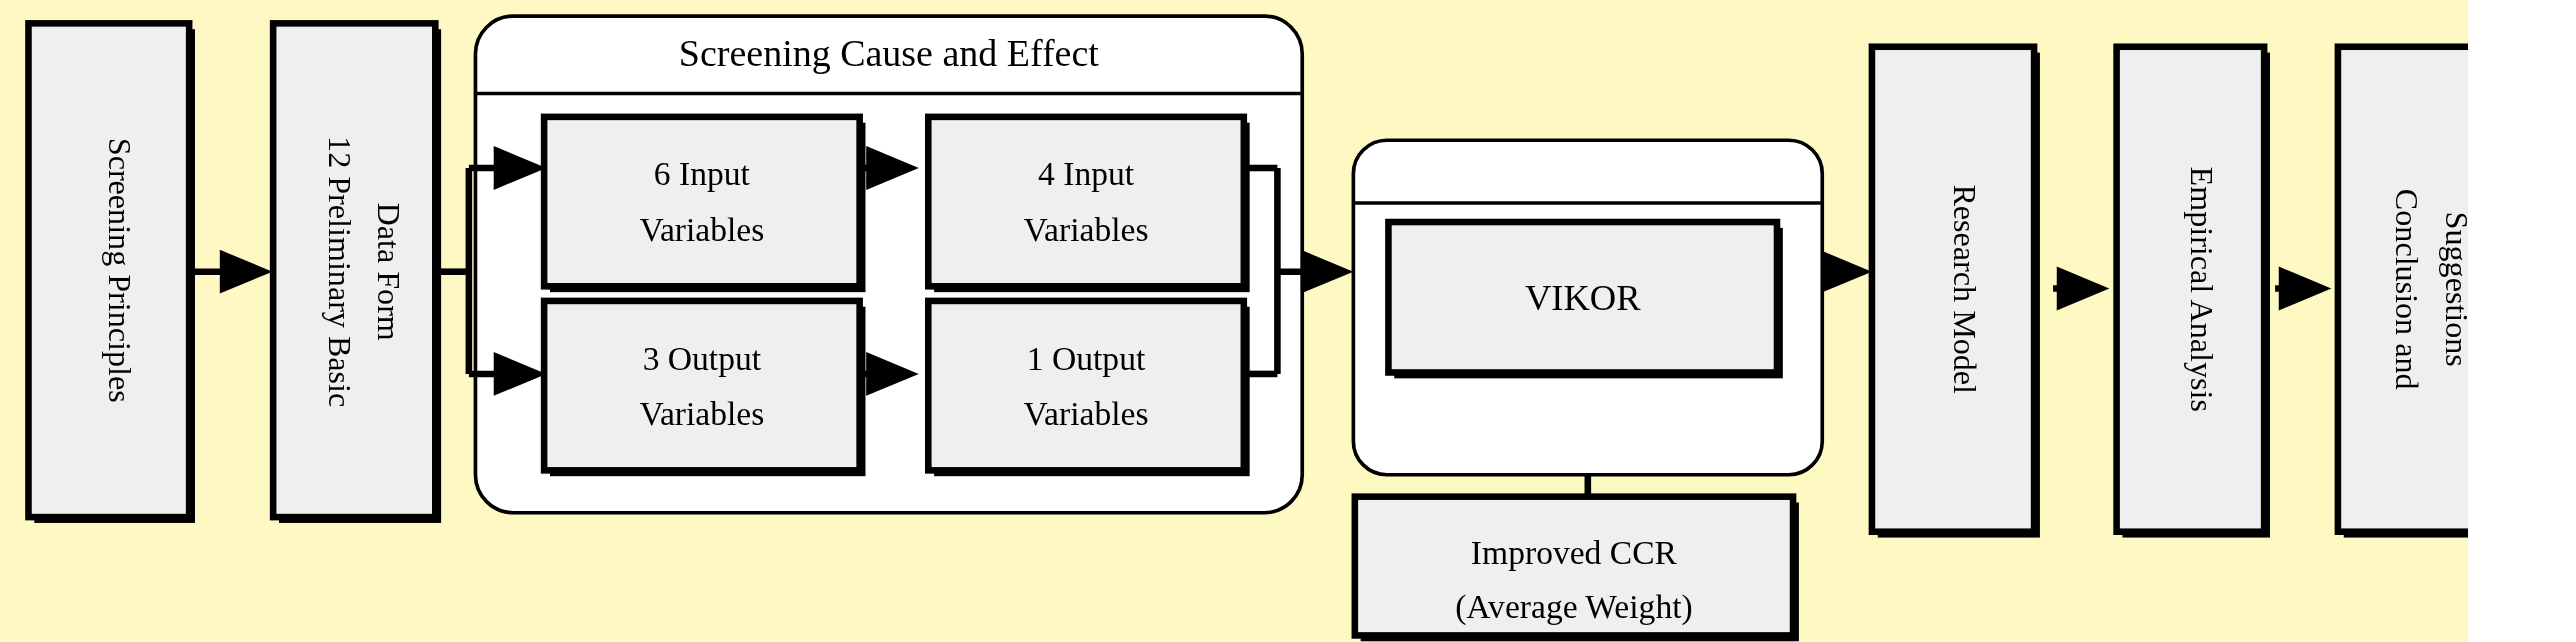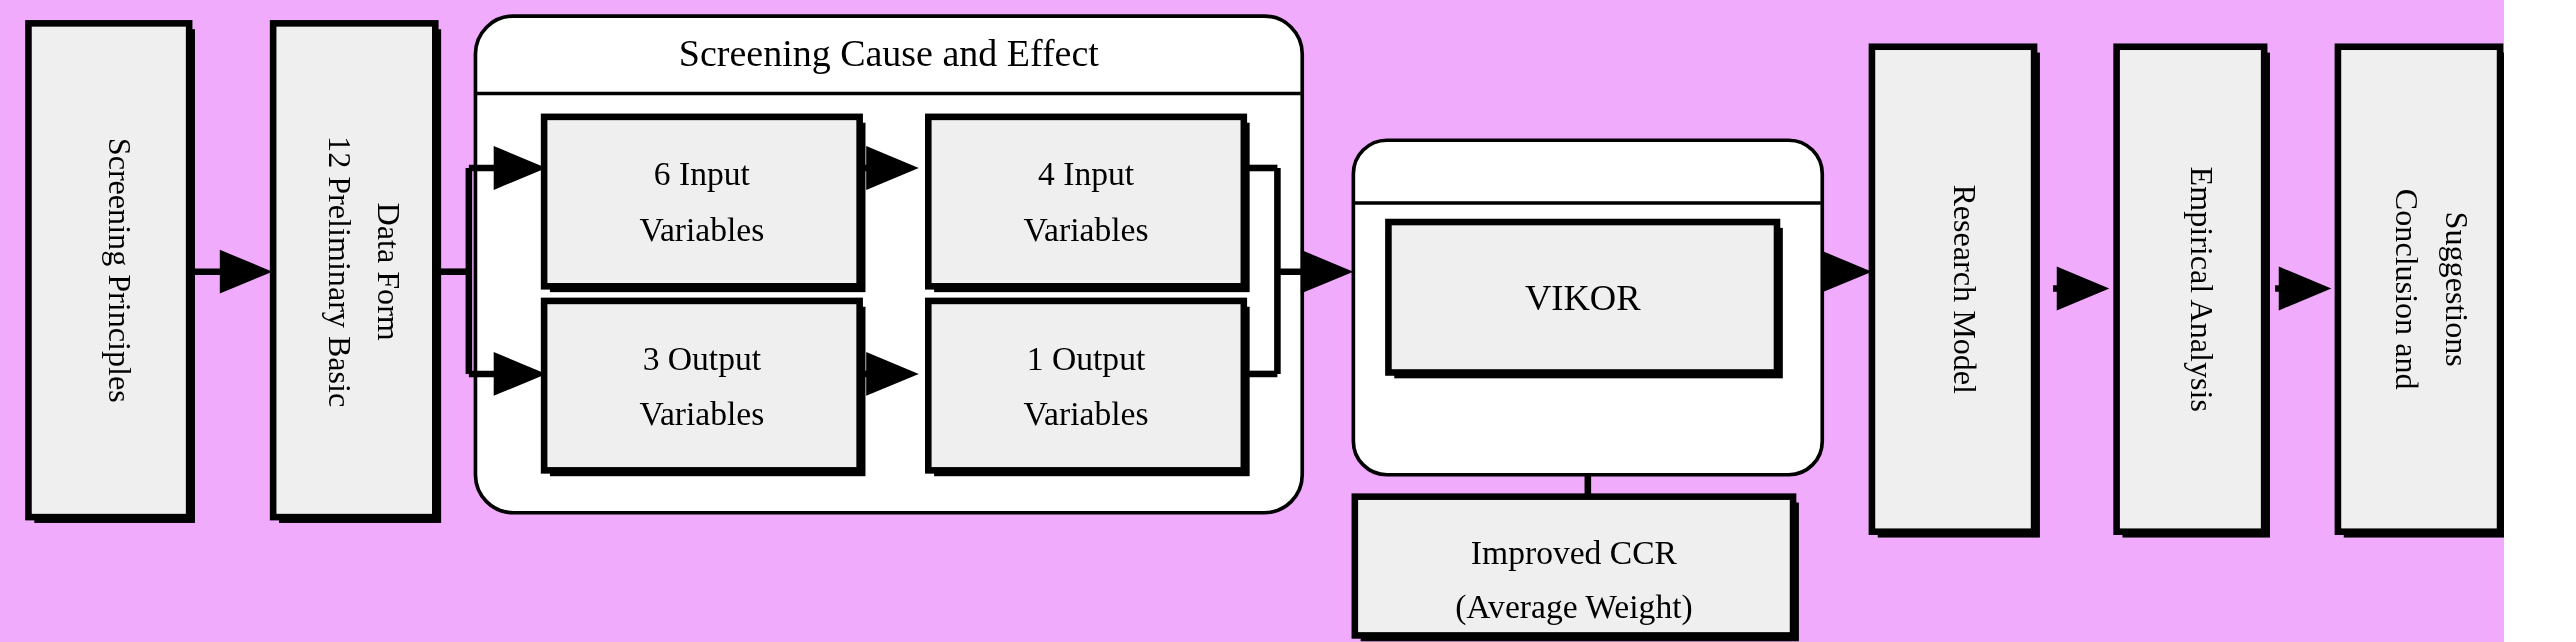--- a/index.html
+++ b/index.html
@@ -8,23 +8,22 @@
     padding: 0;
     background: #ffffff;
   }
   body {
     font-family: "Liberation Serif", "DejaVu Serif", serif;
   }
   #canvas {
     position: relative;
     width: 2468px;
     height: 642px;
-    background: #f0abfc;
+    background: #fef9c3;
     overflow: hidden;
-    padding-left: 36px;
   }
   svg#diagram {
     position: absolute;
     top: 0;
     left: 0;
     width: 2576px;
     height: 642px;
   }
   
   .box-fill {

